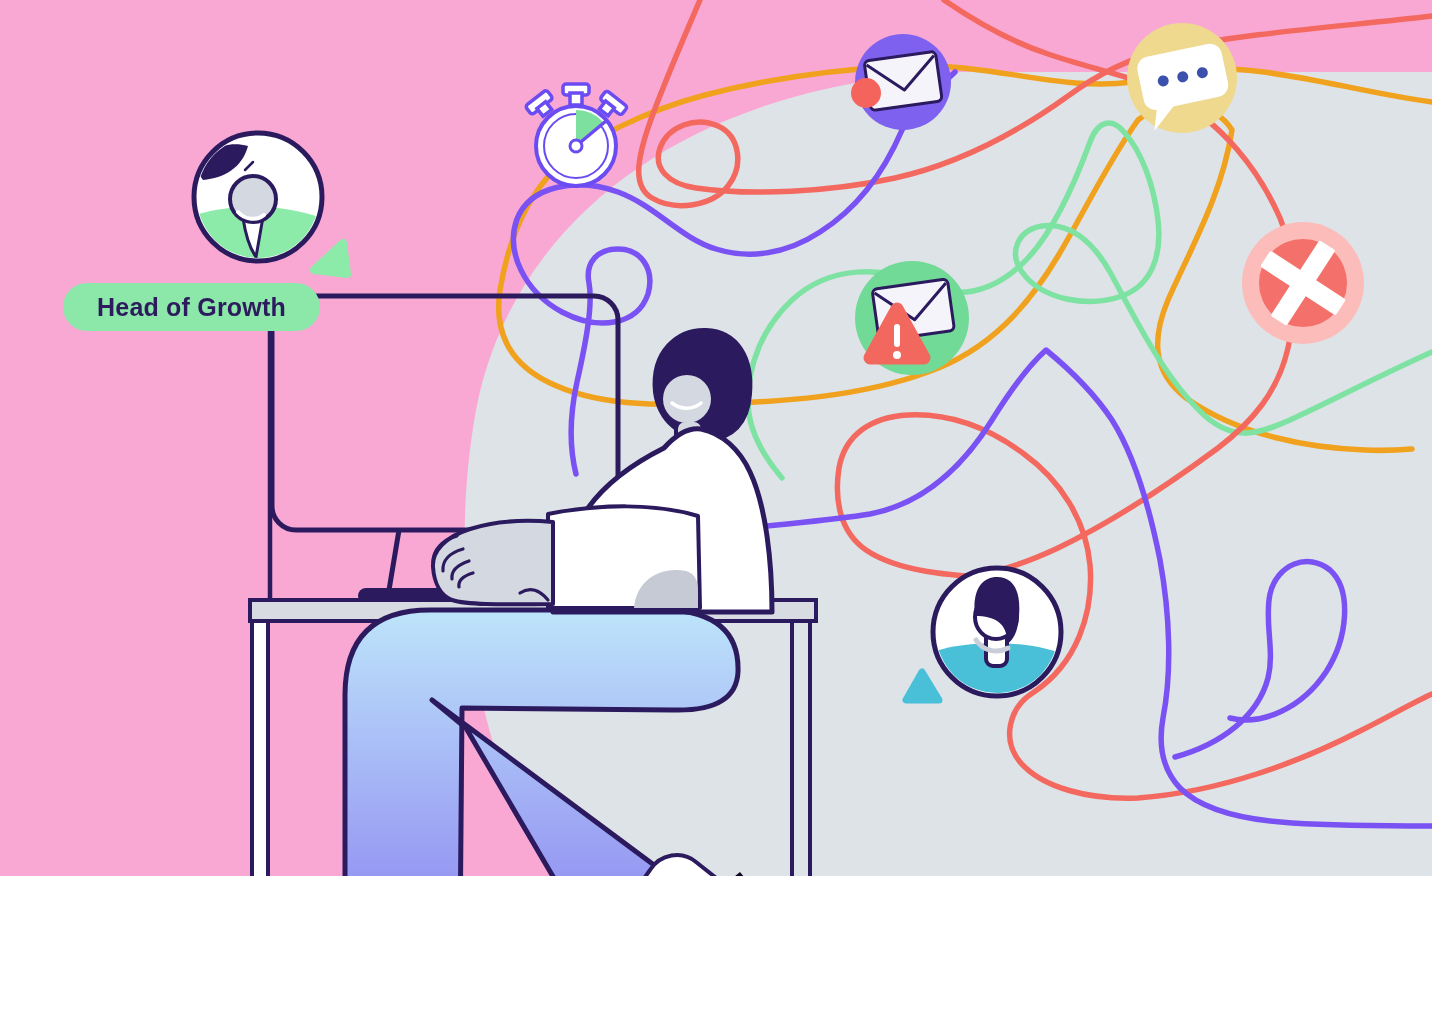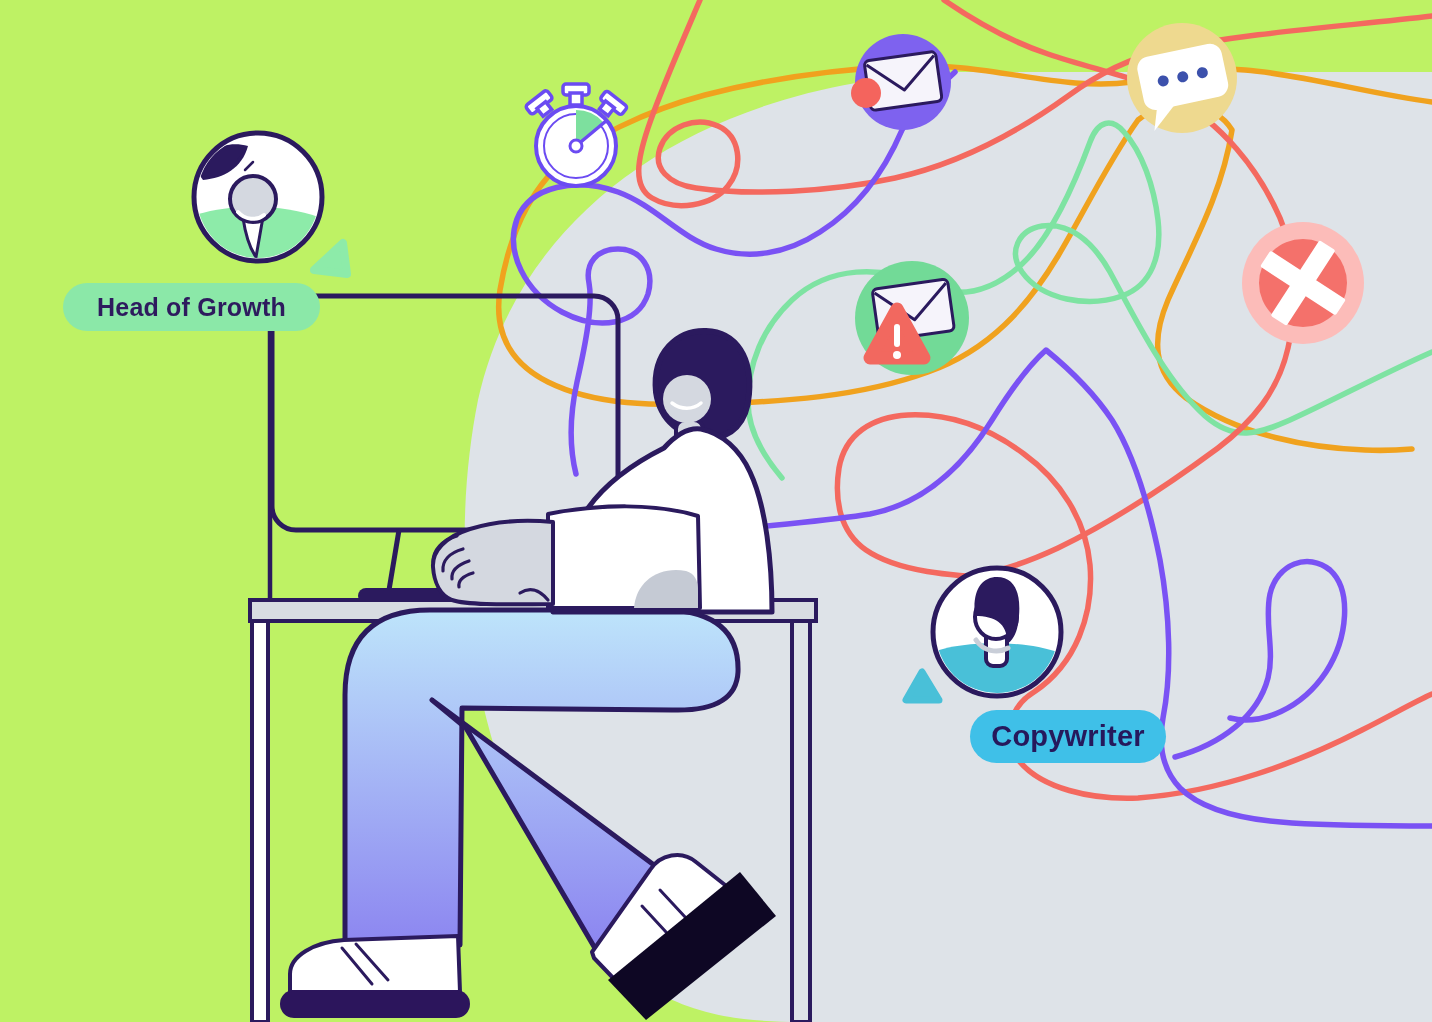--- a/index.html
+++ b/index.html
@@ -1,16 +1,16 @@
 <!DOCTYPE html>
 <html><head>
 <meta charset="utf-8">
 <style>
   html,body{margin:0;padding:0;background:#ffffff;}
-  #stage{position:relative;width:1432px;height:1022px;overflow:hidden;background:#bef264;
+  #stage{position:relative;width:1432px;height:876px;overflow:hidden;background:#f9a8d4;
          font-family:"Liberation Sans",sans-serif;}
   #stage svg{position:absolute;left:0;top:0;}
   .pill{position:absolute;display:flex;align-items:center;justify-content:center;
         font-weight:bold;letter-spacing:0.2px;}
   .pill-growth{left:63px;top:283px;width:257px;height:48px;border-radius:24px;
         background:#8be8a8;color:#2e1b5e;font-size:25px;}
   .pill-copy{left:970px;top:710px;width:196px;height:53px;border-radius:27px;
         background:#3fc0e8;color:#26195c;font-size:29px;}
 </style>
 </head>
@@ -181,17 +181,14 @@
       <path d="M 469,561 C 457,565 451,571 452,579"></path>
       <path d="M 473,573 C 463,576 458,581 459,587"></path>
       <path d="M 548,600 C 539,589 529,587 520,593"></path>
     </g>
   </g>
 </svg>
 
 <div class="pill pill-growth">
   <span>Head of Growth</span>
 </div>
-<div class="pill pill-copy">
-  <span>Copywriter</span>
-</div>
 
 </div>
 
 </body></html>

